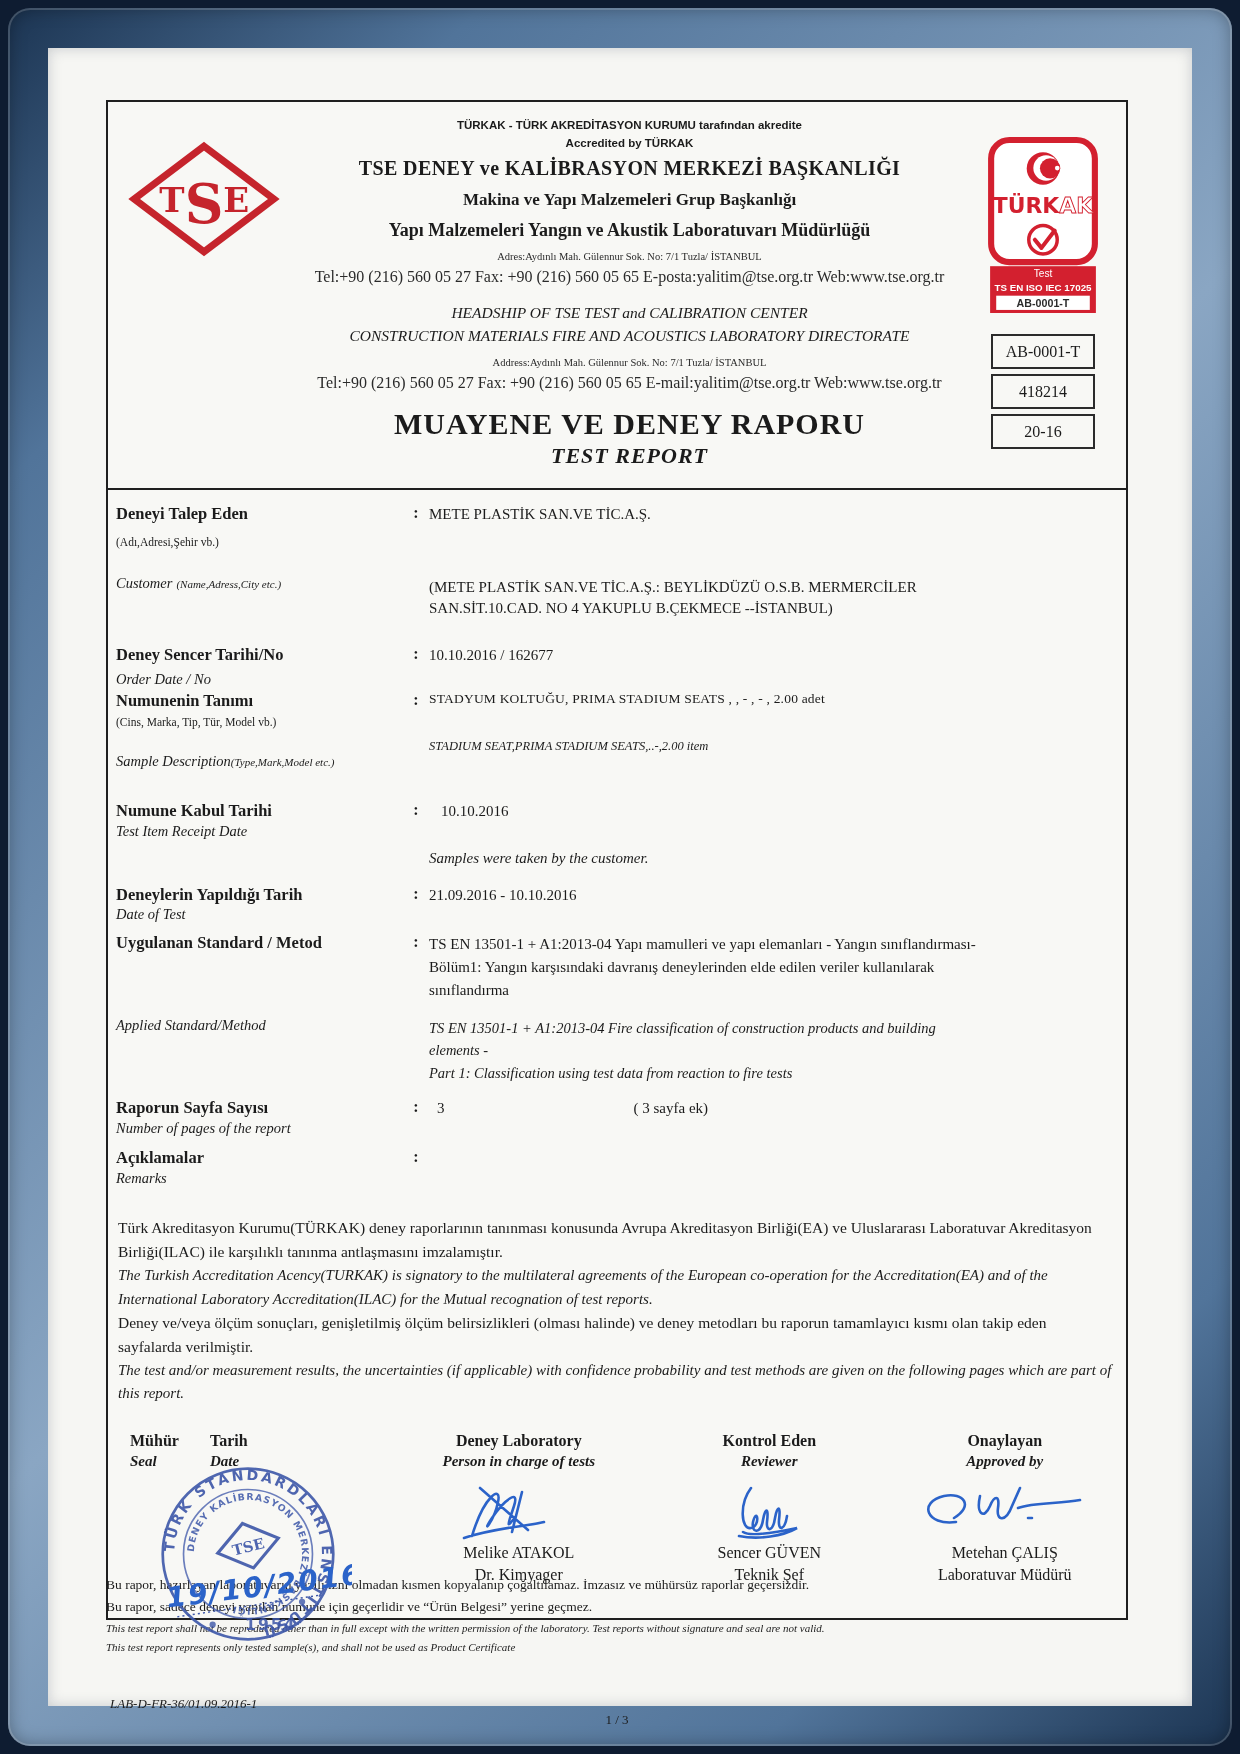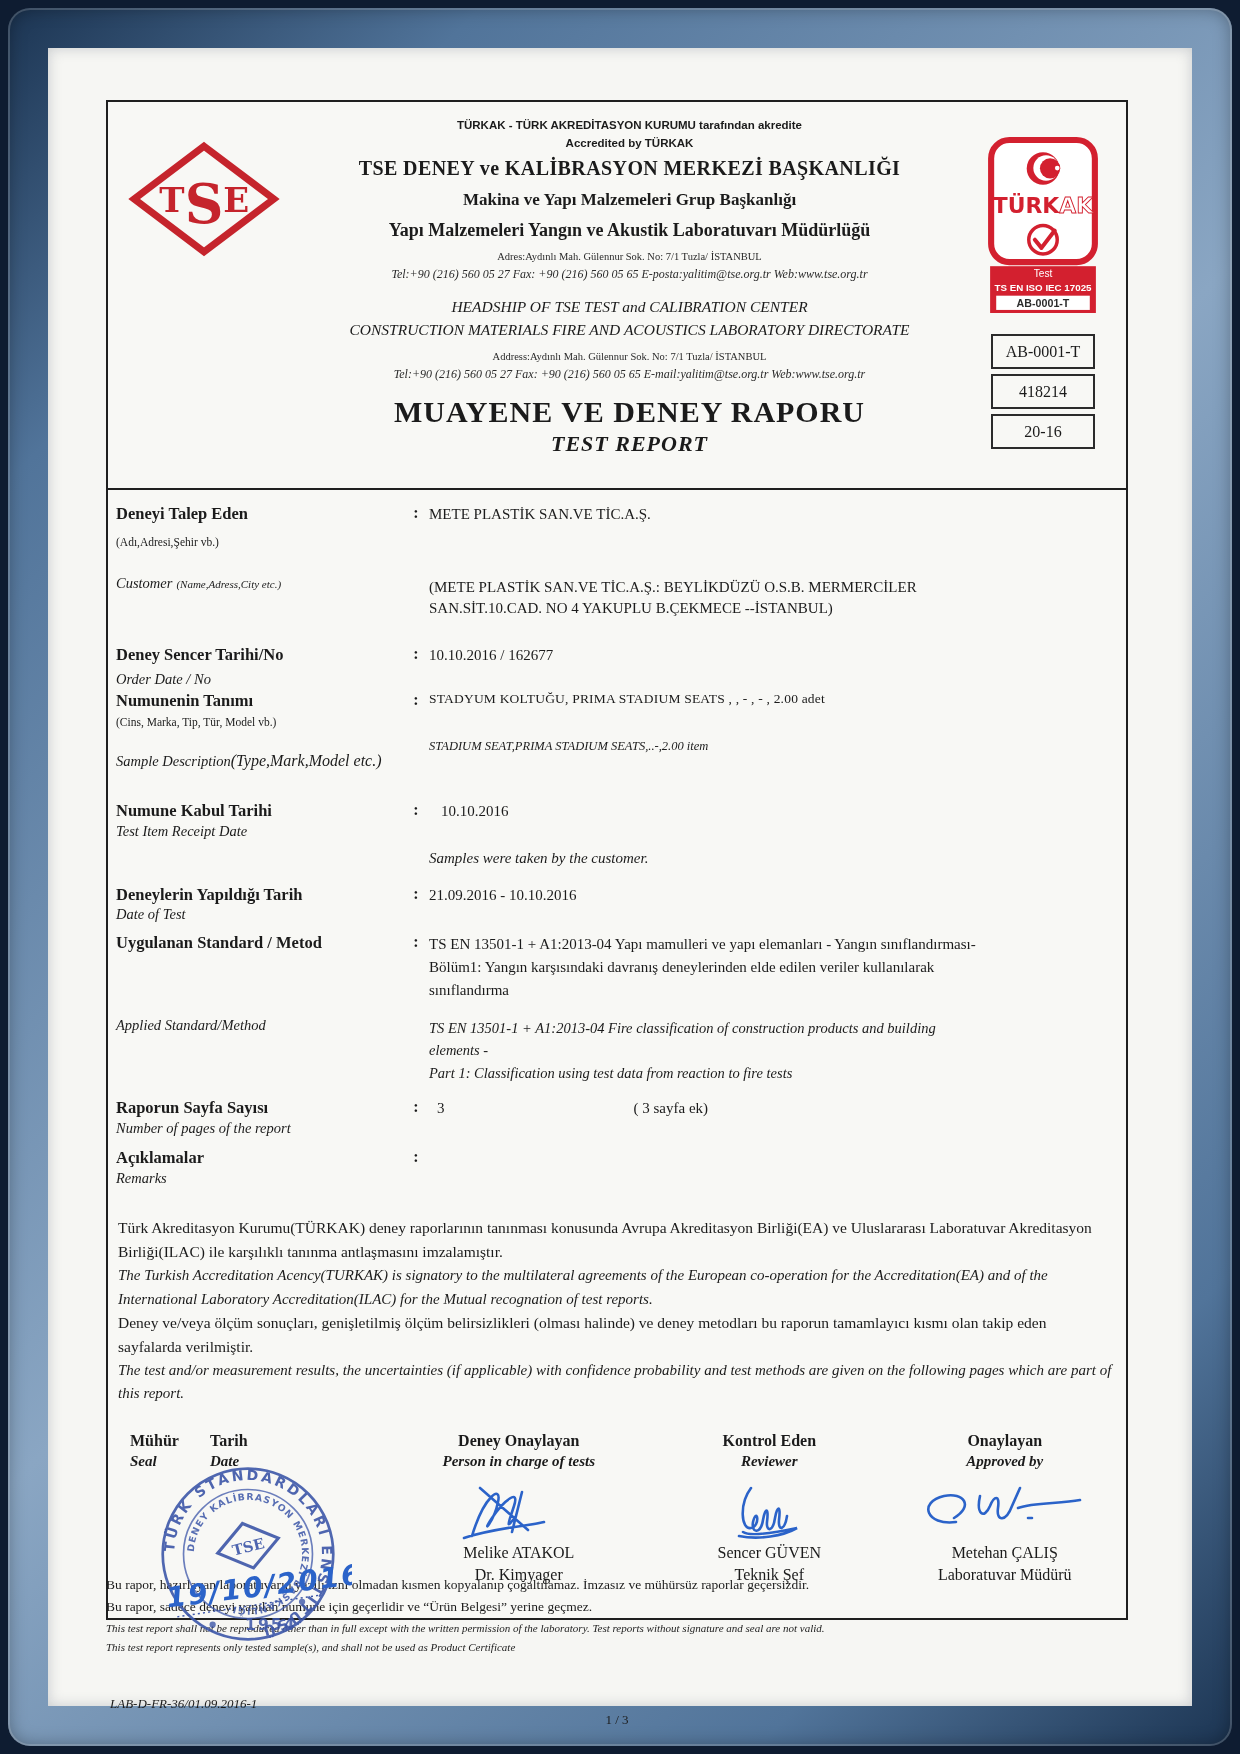--- a/index.html
+++ b/index.html
@@ -15,21 +15,21 @@
 
   
   .hdr { display:grid; grid-template-columns:175px 1fr 150px; padding:10px 8px 6px 8px; min-height:386px; }
   .hdr-left { padding-top:28px; padding-left:12px; }
   .hdr-center { text-align:center; padding-top:4px; }
   .acc-line { font-family:"Liberation Sans", sans-serif; font-weight:bold; font-size:11.5px; line-height:1.6; }
   .org-title { font-size:20px; font-weight:bold; margin-top:4px; letter-spacing:.4px; }
   .org-sub1 { font-size:17px; font-weight:bold; margin-top:10px; }
   .org-sub2 { font-size:18px; font-weight:bold; margin-top:10px; }
   .addr { font-size:10.5px; margin-top:8px; line-height:1.5; color:#2a2a2a; }
-  .addr2 { font-size:12px; line-height:1.5; color:#2a2a2a;font-style:italic; }
+  .addr2 { font-size:16px; line-height:1.5; color:#2a2a2a; }
   .en-title { font-style:italic; font-size:15.5px; margin-top:12px; line-height:1.5; }
   .report-title { font-size:30px; font-weight:bold; margin-top:12px; letter-spacing:1px; }
   .report-title-en { font-size:22px; font-style:italic; font-weight:bold; margin-top:2px; letter-spacing:1px; }
   .hdr-right { display:flex; flex-direction:column; align-items:center; padding-top:24px; }
   .ref-boxes { margin-top:20px; display:flex; flex-direction:column; gap:5px; }
   .ref-box { width:104px; height:35px; border:2px solid #2b2b2b; display:flex; align-items:center; justify-content:center;
     font-size:16px; background:#f8f8f5; }
 
   .sep { border:none; border-top:2.5px solid #1f1f1f; margin:0; }
 
@@ -166,21 +166,21 @@
           </div>
           <div class="colon">:</div>
           <div class="fval">10.10.2016 / 162677</div>
         </div>
 
         <div class="frow" style="margin-top:2px">
           <div>
             <div class="flabel">Numunenin Tanımı</div>
             <div class="fsub" style="margin-top:2px">(Cins, Marka, Tip, Tür, Model vb.)</div>
             <div style="margin-top:22px">
-              <span class="fen">Sample Description</span><span class="fen-small" style="font-size:16px">(Type,Mark,Model etc.)</span>
+              <span class="fen">Sample Description</span><span class="fen-small" style="font-size:11px">(Type,Mark,Model etc.)</span>
             </div>
           </div>
           <div class="colon">:</div>
           <div>
             <div class="fval-caps">STADYUM KOLTUĞU, PRIMA STADIUM SEATS , , - , - , 2.00  adet</div>
             <div class="fval-en" style="margin-top:32px">STADIUM SEAT,PRIMA STADIUM SEATS,..-,2.00 item</div>
           </div>
         </div>
 
         <div class="frow" style="margin-top:30px">
@@ -278,21 +278,21 @@
               <text x="122" y="173" text-anchor="middle" font-family="DejaVu Sans, sans-serif" font-size="15" font-weight="bold" fill="#3c56a8" letter-spacing="2" opacity="0.85">1954</text>
               <g transform="rotate(-7 100 140)">
                 <text x="22" y="142" font-family="DejaVu Sans, sans-serif" font-style="italic" font-weight="bold" font-size="27" fill="#2b63c9" letter-spacing="2">19/10/2016</text>
                 <path d="M30,152 L168,148" stroke="#3c56a8" stroke-width="1.4" stroke-dasharray="2,3" fill="none"></path>
               </g>
             </svg>
           </div>
         </div>
 
         <div class="sig-col">
-          <div class="sig-head-tr">Deney Onaylayan</div>
+          <div class="sig-head-tr">Deney Laboratory</div>
           <div class="sig-head-en">Person in charge of tests</div>
           <svg class="sig-scribble" width="150" height="64" viewBox="0 0 150 64">
             <path d="M28,58 C40,18 58,6 54,24 C50,44 36,58 48,40 C60,22 76,10 70,28 C65,44 60,54 72,38 M78,14 L68,54 M20,60 C50,50 84,48 100,44 M36,10 L84,52" fill="none" stroke="#2b63c9" stroke-width="2.6" stroke-linecap="round"></path>
           </svg>
           <div class="sig-name">Melike ATAKOL</div>
           <div class="sig-title">Dr. Kimyager</div>
         </div>
 
         <div class="sig-col">
           <div class="sig-head-tr">Kontrol Eden</div>

